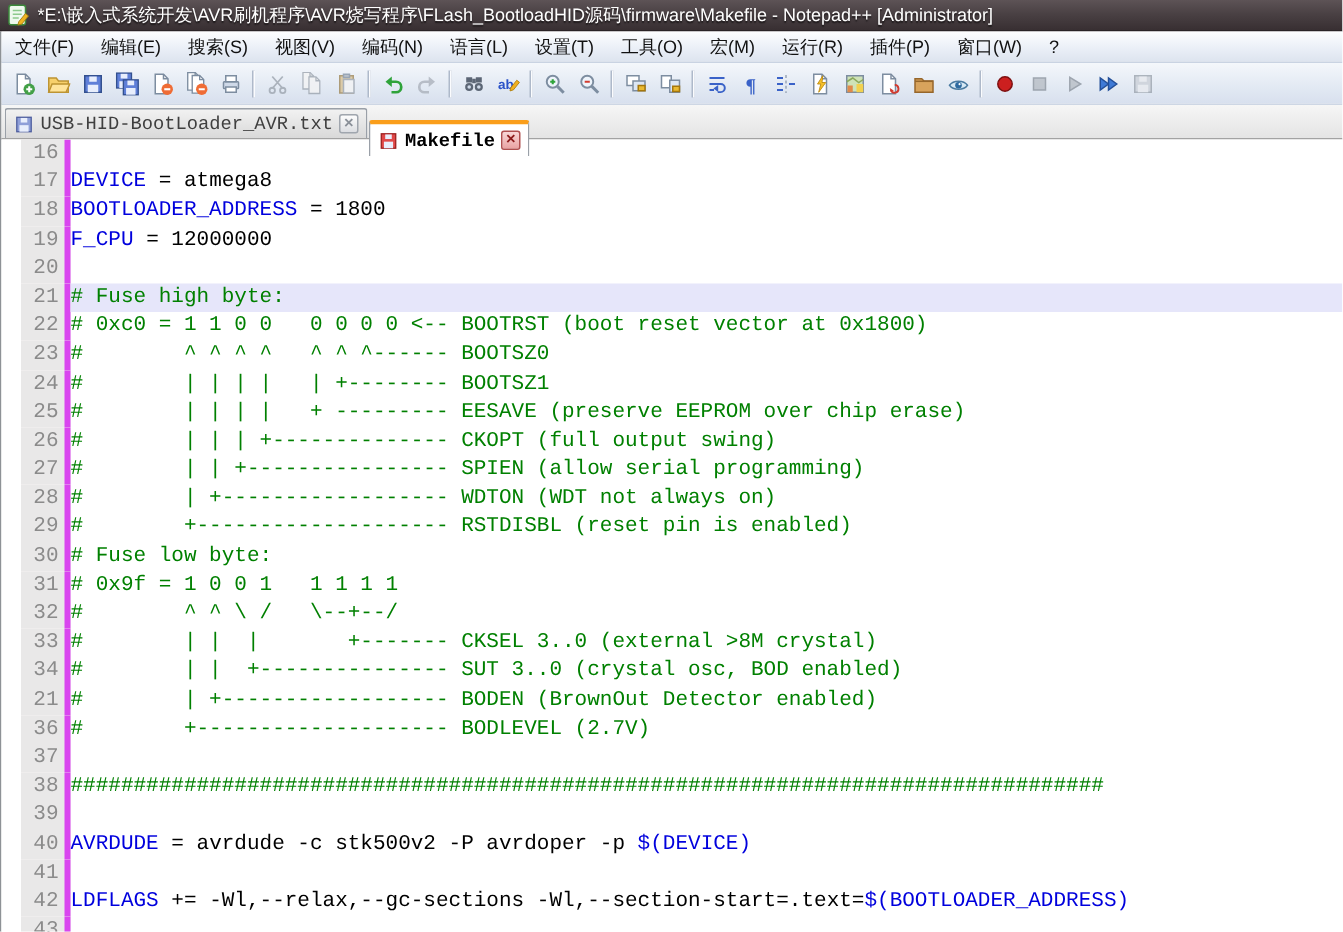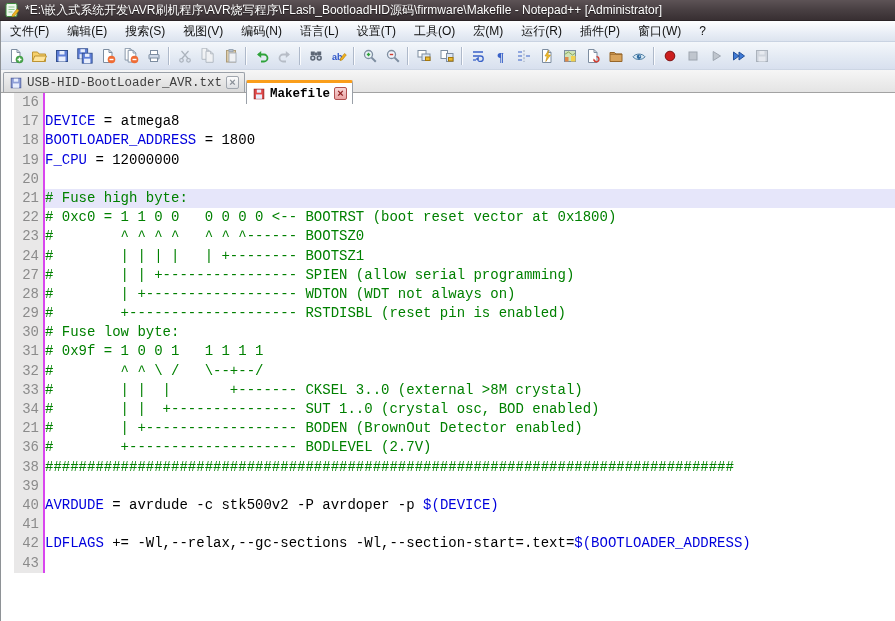--- a/index.html
+++ b/index.html
@@ -61,21 +61,21 @@
   .tab.active .tab-x{
     border-color:#b05050;color:#8c1a1a;background:linear-gradient(#f8d7d7,#eaa3a3);
   }
   
   .editor{flex:1;background:#fff;overflow:hidden;}
   .crow{display:flex;height:19.2px;line-height:19.2px;}
   .bm{width:13px;flex:0 0 13px;background:#fff;}
   .lnum{
     width:25px;flex:0 0 25px;background:#e9e8e8;color:#8b8b8b;
     font-family:"Liberation Mono",monospace;font-size:14px;
-    text-align:right;padding-right:4px;border-right:2px solid #d946ef;
+    text-align:right;padding-right:4px;border-right:4px solid #d946ef;
   }
   .ctext{
     flex:1;font-family:"Liberation Mono",monospace;font-size:14px;
     white-space:pre;color:var(--default);overflow:hidden;
   }
   .ctext.cur{background:var(--curline);}
   .seg-c{color:var(--comment);}
   .seg-v{color:var(--variable);}
   .seg-d{color:var(--default);}
 </style>
@@ -474,20 +474,30 @@
           <span class="lnum">23</span>
           <span class="ctext"><span class="seg-c">#        ^ ^ ^ ^   ^ ^ ^------ BOOTSZ0</span></span>
         </div>
         <div class="crow">
           <span class="bm"></span>
           <span class="lnum">24</span>
           <span class="ctext"><span class="seg-c">#        | | | |   | +-------- BOOTSZ1</span></span>
         </div>
         <div class="crow">
           <span class="bm"></span>
+          <span class="lnum">25</span>
+          <span class="ctext"><span class="seg-c">#        | | | |   + --------- EESAVE (preserve EEPROM over chip erase)</span></span>
+        </div>
+        <div class="crow">
+          <span class="bm"></span>
+          <span class="lnum">26</span>
+          <span class="ctext"><span class="seg-c">#        | | | +-------------- CKOPT (full output swing)</span></span>
+        </div>
+        <div class="crow">
+          <span class="bm"></span>
           <span class="lnum">27</span>
           <span class="ctext"><span class="seg-c">#        | | +---------------- SPIEN (allow serial programming)</span></span>
         </div>
         <div class="crow">
           <span class="bm"></span>
           <span class="lnum">28</span>
           <span class="ctext"><span class="seg-c">#        | +------------------ WDTON (WDT not always on)</span></span>
         </div>
         <div class="crow">
           <span class="bm"></span>
@@ -510,31 +520,36 @@
           <span class="ctext"><span class="seg-c">#        ^ ^ \ /   \--+--/</span></span>
         </div>
         <div class="crow">
           <span class="bm"></span>
           <span class="lnum">33</span>
           <span class="ctext"><span class="seg-c">#        | |  |       +------- CKSEL 3..0 (external &gt;8M crystal)</span></span>
         </div>
         <div class="crow">
           <span class="bm"></span>
           <span class="lnum">34</span>
-          <span class="ctext"><span class="seg-c">#        | |  +--------------- SUT 1..0 (crystal osc, BOD enabled)</span></span>
+          <span class="ctext"><span class="seg-c">#        | |  +--------------- SUT 3..0 (crystal osc, BOD enabled)</span></span>
         </div>
         <div class="crow">
           <span class="bm"></span>
           <span class="lnum">21</span>
           <span class="ctext"><span class="seg-c">#        | +------------------ BODEN (BrownOut Detector enabled)</span></span>
         </div>
         <div class="crow">
           <span class="bm"></span>
           <span class="lnum">36</span>
           <span class="ctext"><span class="seg-c">#        +-------------------- BODLEVEL (2.7V)</span></span>
+        </div>
+        <div class="crow">
+          <span class="bm"></span>
+          <span class="lnum">37</span>
+          <span class="ctext"></span>
         </div>
         <div class="crow">
           <span class="bm"></span>
           <span class="lnum">38</span>
           <span class="ctext"><span class="seg-c">##################################################################################</span></span>
         </div>
         <div class="crow">
           <span class="bm"></span>
           <span class="lnum">39</span>
           <span class="ctext"></span>

